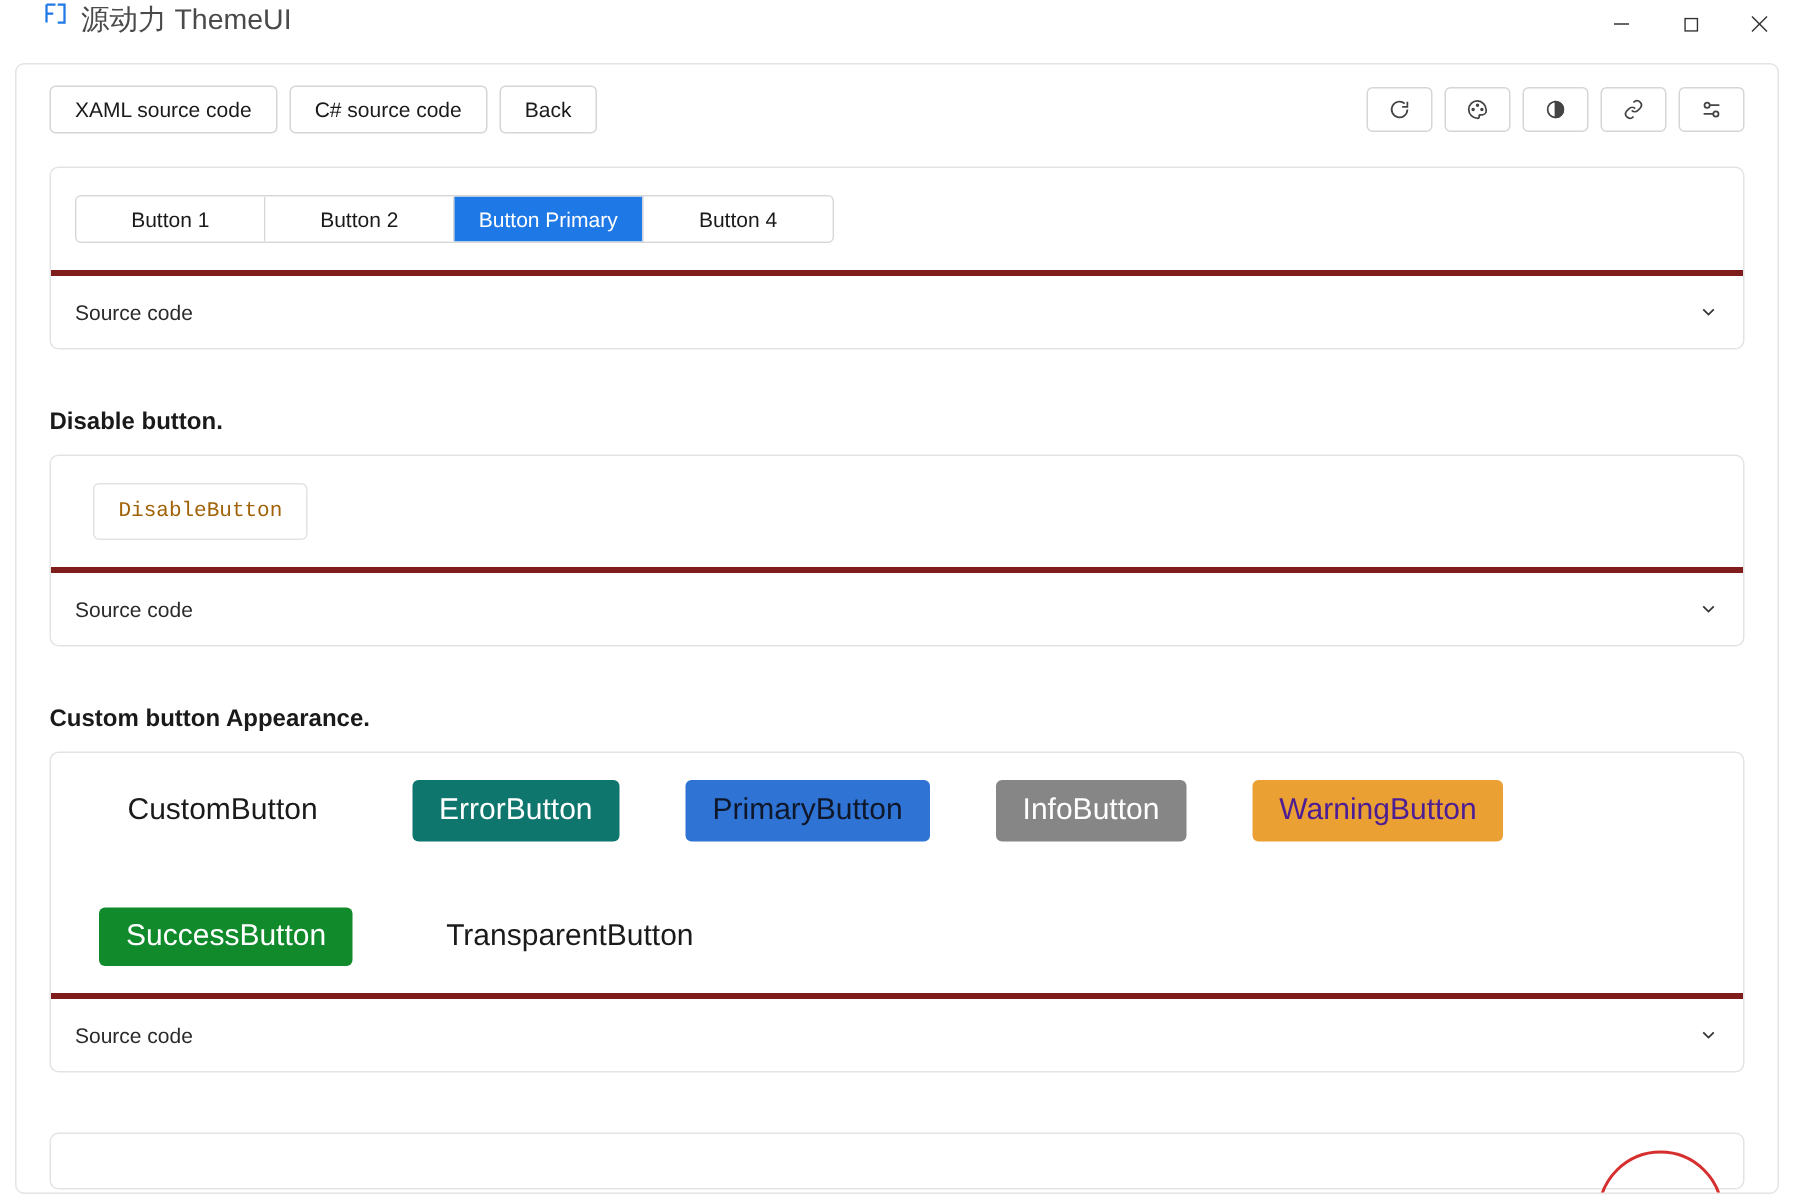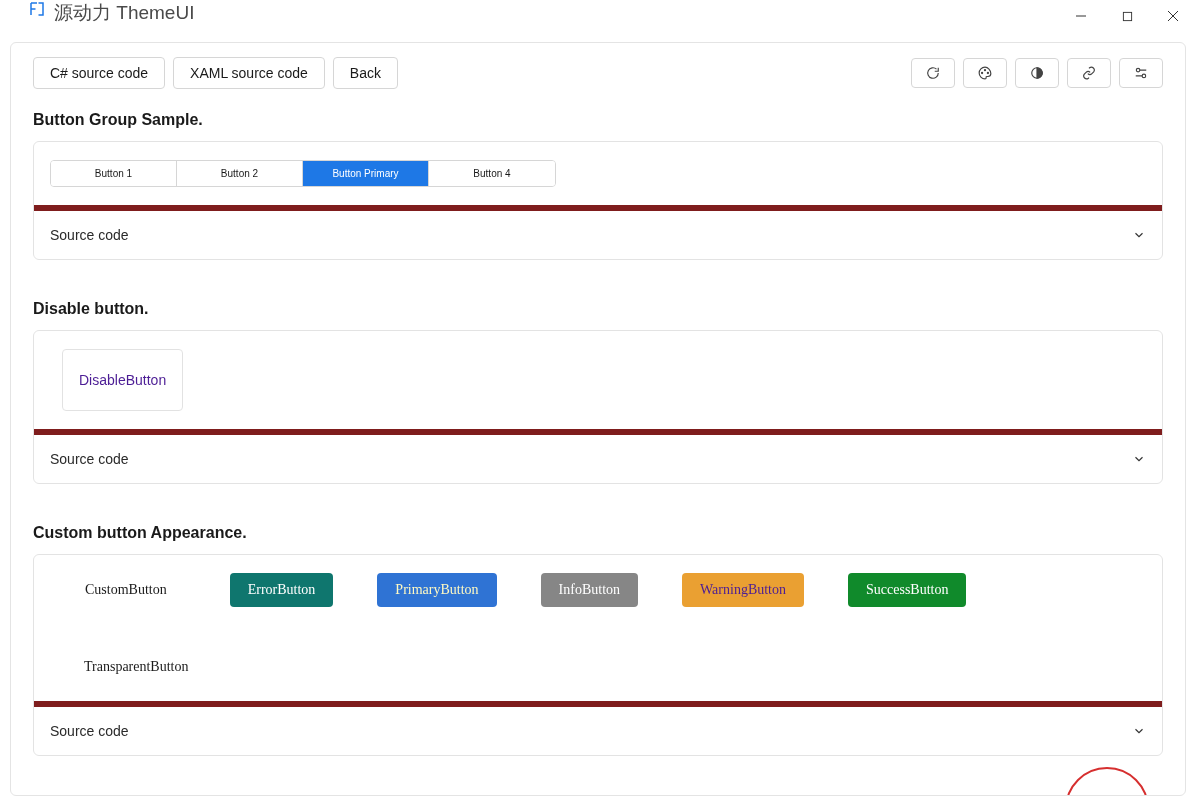--- a/index.html
+++ b/index.html
@@ -91,21 +91,21 @@
   
   .sample-card {
     border: 1px solid #e3e3e3;
     border-radius: 6px;
     margin-bottom: 40px;
   }
   .sample-body {
     padding: 18px 16px;
   }
   .source-row {
-    border-top: 6px solid #7f1d1d;
+    border-top: 4px solid #7f1d1d;
     padding: 16px 16px;
     display: flex;
     align-items: center;
     justify-content: space-between;
     font-size: 14px;
     color: #2a2a2a;
     cursor: pointer;
   }
   .chev { width: 14px; height: 14px; color: #333; }
 
@@ -114,61 +114,61 @@
     display: inline-flex;
     border: 1px solid #d6d6d6;
     border-radius: 4px;
     overflow: hidden;
   }
   .btn-seg {
     border: none;
     background: #fff;
     padding: 7px 0;
     width: 126px;
-    font-size: 10px;
+    font-size: 14px;
     color: #1a1a1a;
     cursor: pointer;
     border-right: 1px solid #d6d6d6;
   }
   .btn-seg:last-child { border-right: none; }
   .btn-seg.primary {
     background: #1e78e6;
     color: #ffffff;
   }
 
   
   .disabled-btn {
     border: 1px solid #e2e2e2;
     background: #fff;
-    color: #4c1d95;
-    border-radius: 4px;
-    padding: 22px 16px;
+    color: #a16207;
+    border-radius: 4px;
+    padding: 10px 16px;
     font-size: 14px;
     cursor: not-allowed;
     margin-left: 12px;
+    font-family: Liberation Mono, monospace;
   }
 
   
   .appearance-row {
     display: flex;
     gap: 44px;
     padding: 0 16px;
     flex-wrap: wrap;
   }
   .ap-btn {
     border: none;
     border-radius: 4px;
     padding: 8px 18px;
-    font-size: 14px;
-    cursor: pointer;
-    font-family: Liberation Serif, serif;
+    font-size: 20px;
+    cursor: pointer;
   }
   .ap-custom      { background: #fff; color:#1a1a1a; border:1px solid transparent; }
   .ap-error       { background: #0f766e; color:#fff; }
-  .ap-primary     { background: #2f73d4; color:#fef9c3; }
+  .ap-primary     { background: #2f73d4; color:#0f172a; }
   .ap-info        { background: #868686; color:#fff; }
   .ap-warning     { background: #eaa032; color:#4c1d95; }
   .ap-success     { background: #108a2b; color:#fff; }
   .ap-transparent { background: transparent; color:#1a1a1a;text-align:right; }
 
   
   .red-arc {
     position: absolute;
     right: 36px; bottom: -56px;
     width: 84px; height: 84px;
@@ -208,22 +208,22 @@
           <line x1="11" y1="1" x2="1" y2="11" stroke="#333" stroke-width="1"></line>
         </svg>
     </div>
   </div>
 </div>
 
 <div class="app-frame">
   <div class="content-scroll">
 
     <div class="toprow">
+      <button class="pill-btn">XAML source code</button>
       <button class="pill-btn">C# source code</button>
-      <button class="pill-btn">XAML source code</button>
       <button class="pill-btn">Back</button>
       <span class="spacer"></span>
 
       <div class="icon-btn">
         <svg width="14" height="14" viewBox="0 0 24 24" fill="none" stroke="currentColor" stroke-width="2">
             <path d="M21 12a9 9 0 1 1-3-6.7"></path>
             <polyline points="21 3 21 9 15 9"></polyline>
           </svg>
       </div>
       <div class="icon-btn">
@@ -248,21 +248,20 @@
       </div>
       <div class="icon-btn">
         <svg width="14" height="14" viewBox="0 0 24 24" fill="none" stroke="currentColor" stroke-width="2">
             <circle cx="7" cy="7" r="3"></circle>
             <circle cx="17" cy="17" r="3"></circle>
             <path d="M10 7h11M3 17h11"></path>
           </svg>
       </div>
     </div>
 
-    <h3 class="section-heading">Button Group Sample.</h3>
     <div class="sample-card">
       <div class="sample-body">
         <div class="btn-group">
           <button class="btn-seg">Button 1</button>
           <button class="btn-seg">Button 2</button>
           <button class="btn-seg primary">Button Primary</button>
           <button class="btn-seg">Button 4</button>
         </div>
       </div>
       <div class="source-row">

